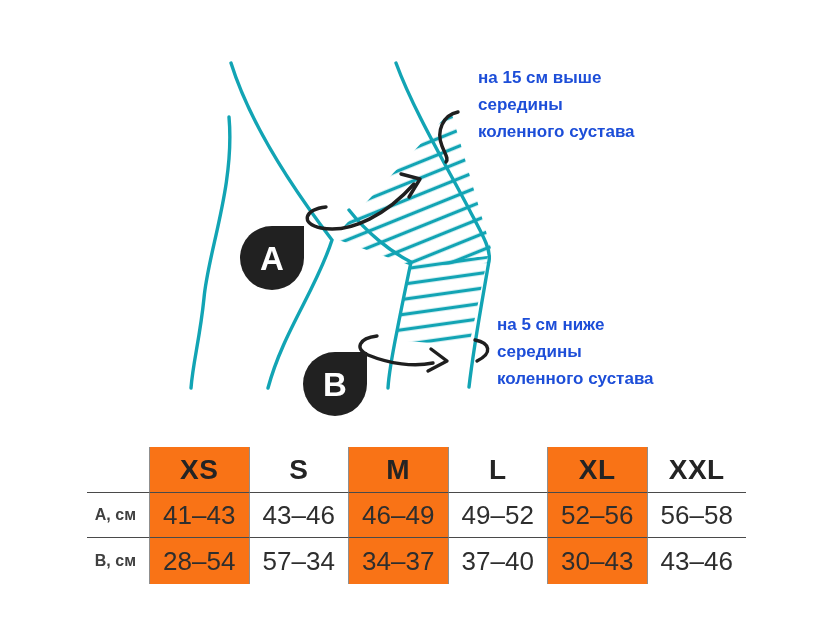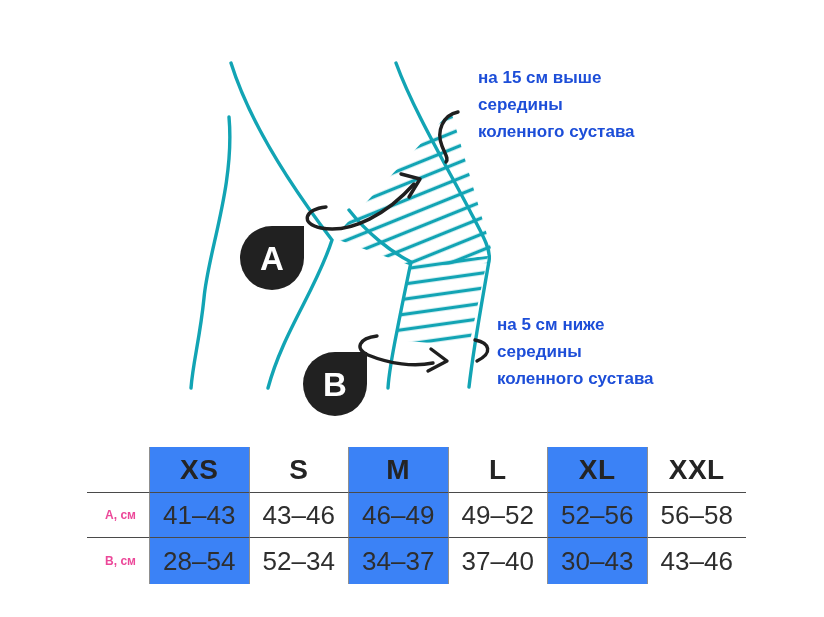--- a/index.html
+++ b/index.html
@@ -21,23 +21,23 @@
   .ann-bottom{left:497px;top:311px;}
 
   .size-table{
     position:absolute;left:87px;top:447px;width:659px;
     display:grid;grid-template-columns:62px repeat(6,1fr);
     grid-template-rows:46px 45px 46px;
   }
   .cell{display:flex;align-items:center;justify-content:center;}
   .cell.vline{border-left:1px solid #8f8f8f;}
   .cell.hline{border-bottom:1px solid #4a4a4a;}
-  .cell.hl{background:#3b82f6;}
+  .cell.hl{background:#f97316;}
   .cell.head{font-size:28px;font-weight:700;color:#242424;letter-spacing:.5px;}
-  .cell.rowlabel{justify-content:flex-end;padding-right:13px;font-size:12px;font-weight:700;color:#ec4899;}
+  .cell.rowlabel{justify-content:flex-end;padding-right:13px;font-size:16px;font-weight:700;color:#404040;}
   .cell.val{font-size:26px;color:#2e2e2e;}
 </style>
 </head>
 <body>
 
 <div class="page">
 
   <svg class="figure-svg" width="824" height="445" viewBox="0 0 824 445">
     <defs>
       <pattern id="hA" patternUnits="userSpaceOnUse" width="24" height="15" patternTransform="rotate(-22)">
@@ -100,20 +100,20 @@
     <div class="cell rowlabel hline">А, см</div>
     <div class="cell val vline hline hl">41–43</div>
     <div class="cell val vline hline">43–46</div>
     <div class="cell val vline hline hl">46–49</div>
     <div class="cell val vline hline">49–52</div>
     <div class="cell val vline hline hl">52–56</div>
     <div class="cell val vline hline">56–58</div>
 
     <div class="cell rowlabel">В, см</div>
     <div class="cell val vline hl">28–54</div>
-    <div class="cell val vline">52–34</div>
+    <div class="cell val vline">57–34</div>
     <div class="cell val vline hl">34–37</div>
     <div class="cell val vline">37–40</div>
     <div class="cell val vline hl">30–43</div>
     <div class="cell val vline">43–46</div>
   </div>
 
 </div>
 
 </body></html>

